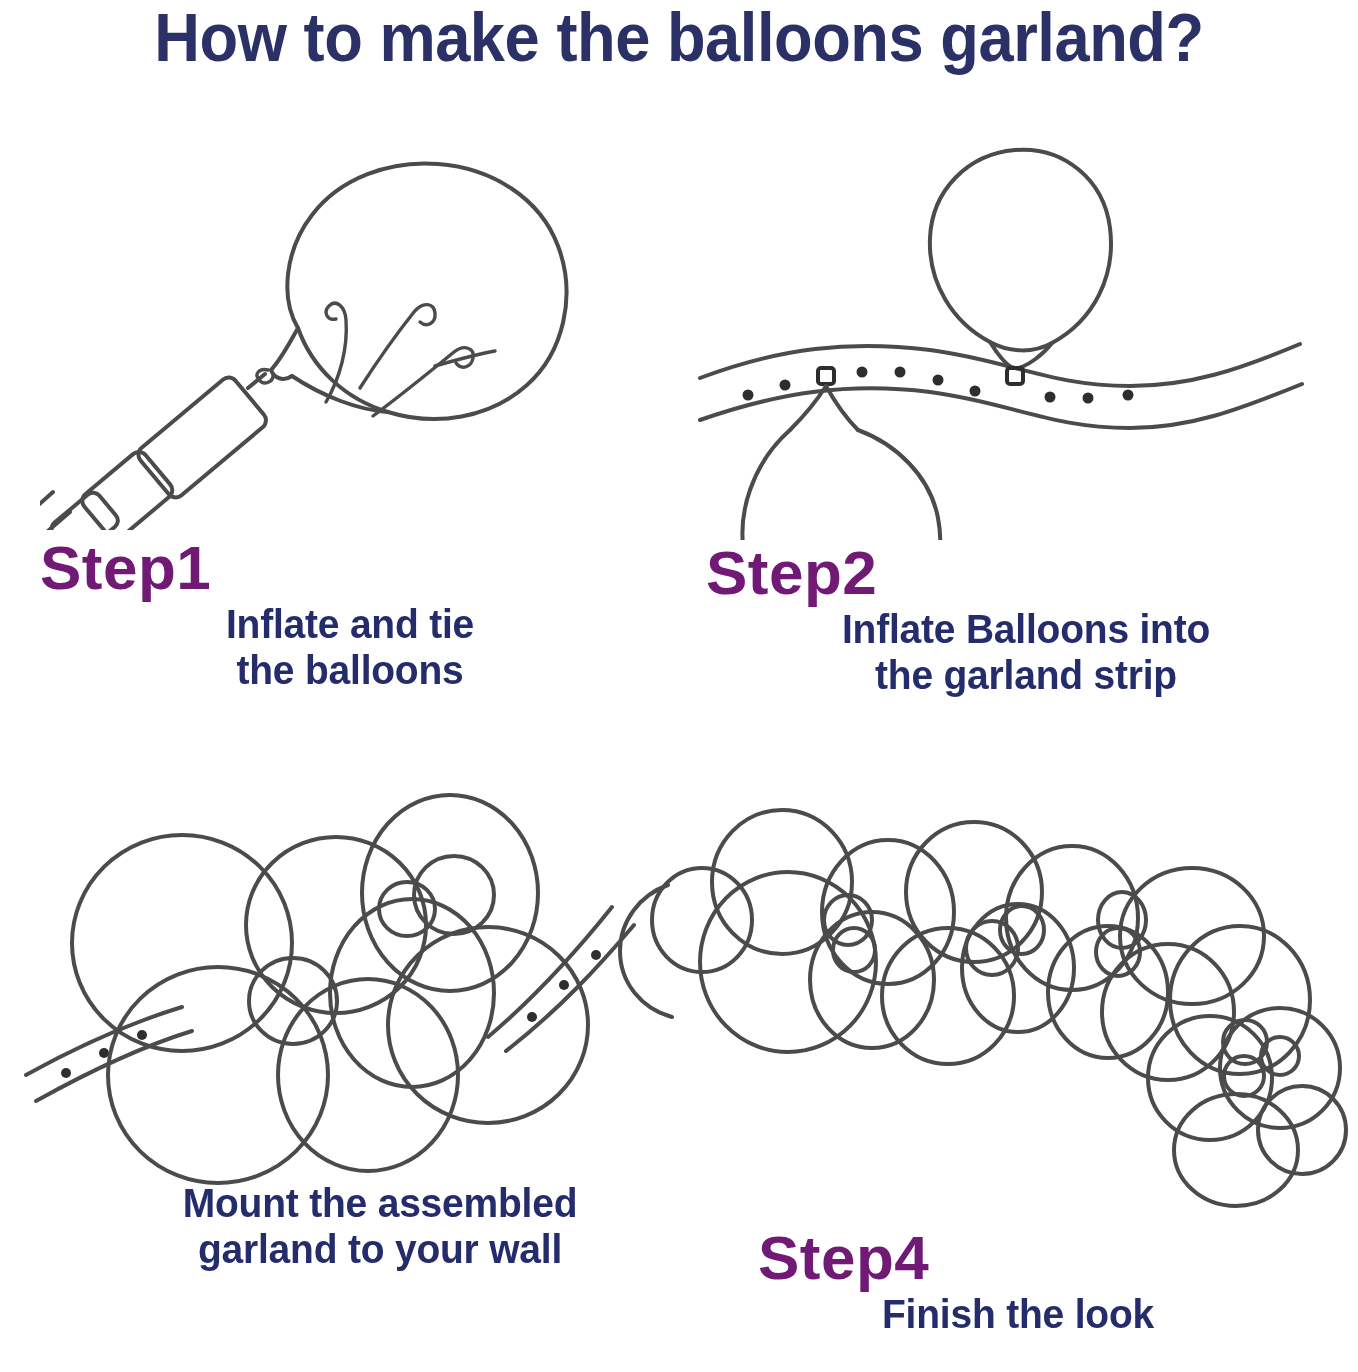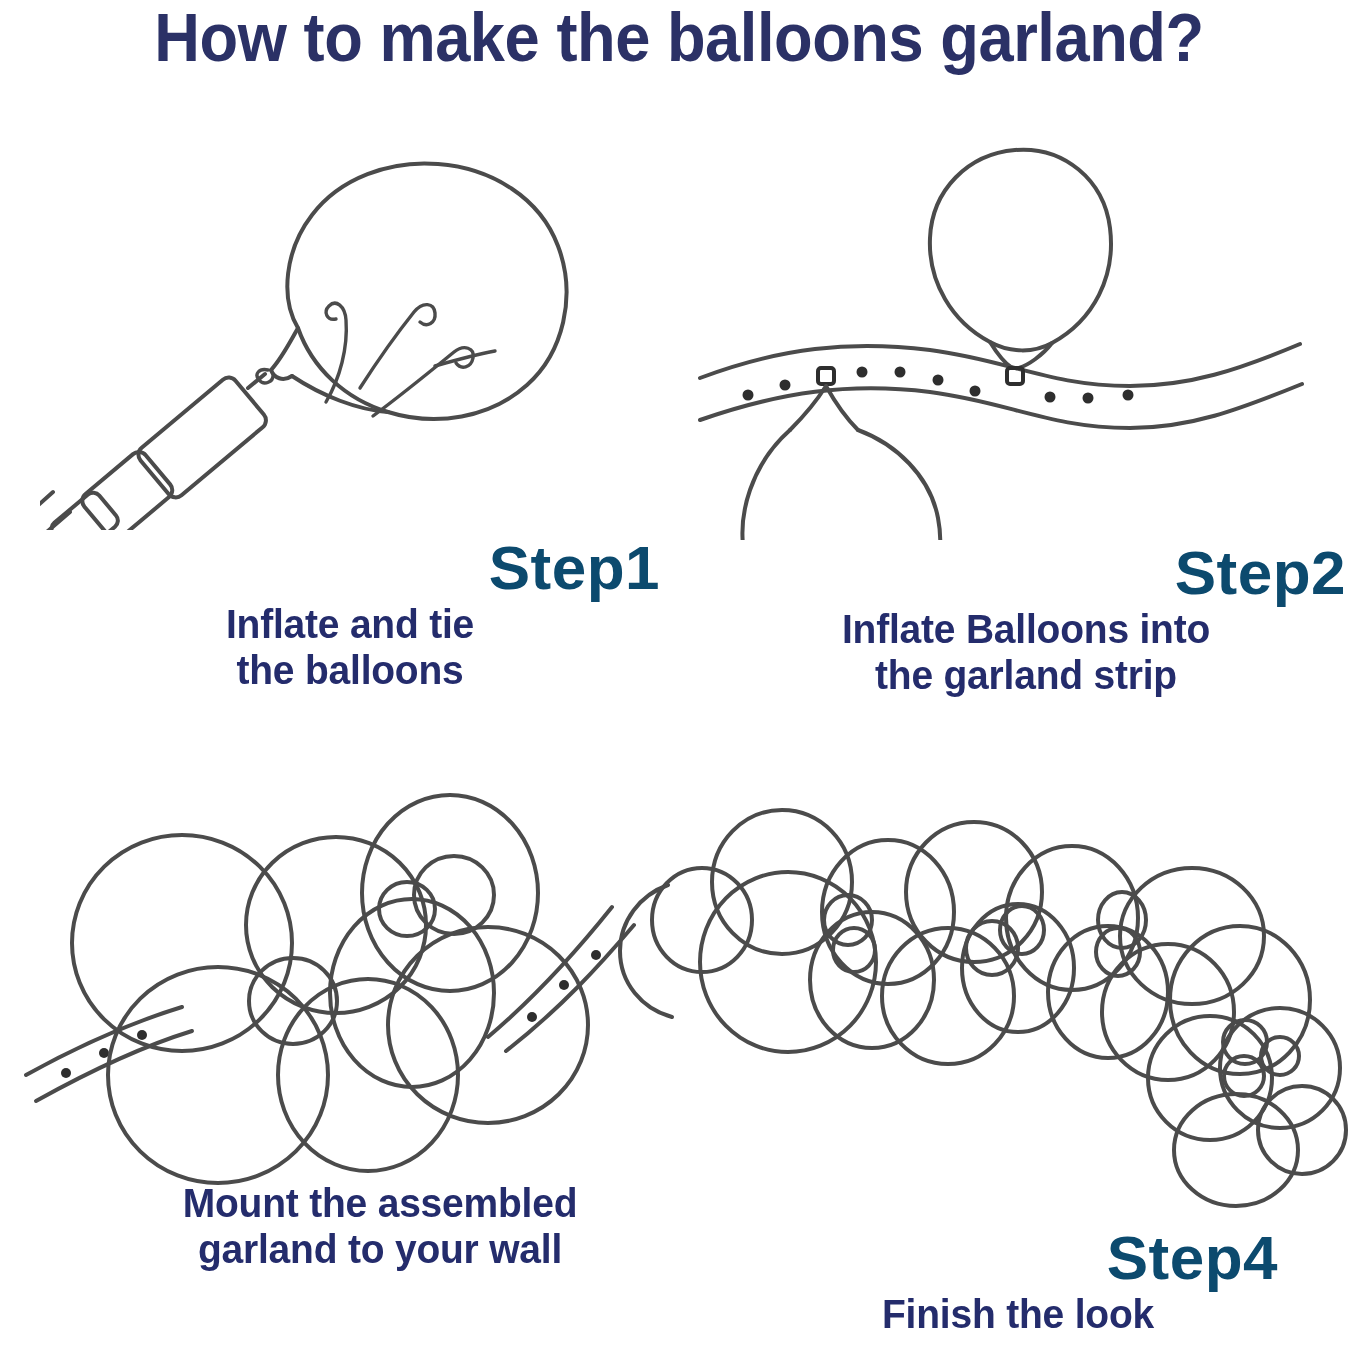--- a/index.html
+++ b/index.html
@@ -27,26 +27,26 @@
     transform-origin:center top;
     white-space:nowrap;
   }
 
   
   .step{position:absolute;}
   .step-art{position:absolute;left:0;top:0;}
   .step-art svg{display:block;}
 
   .step-name{
-    text-align:right;
+    text-align:left;
     font-family:"Liberation Sans", sans-serif;
     font-weight:bold;
     font-size:62px;
     line-height:66px;
-    color:#0c4a6e;
+    color:#701a75;
     letter-spacing:0.5px;
     white-space:nowrap;
   }
   .step-desc{
     text-align:center;
     font-family:"Liberation Sans", sans-serif;
     font-weight:bold;
     font-size:41px;
     line-height:46px;
     color:#242c6c;

